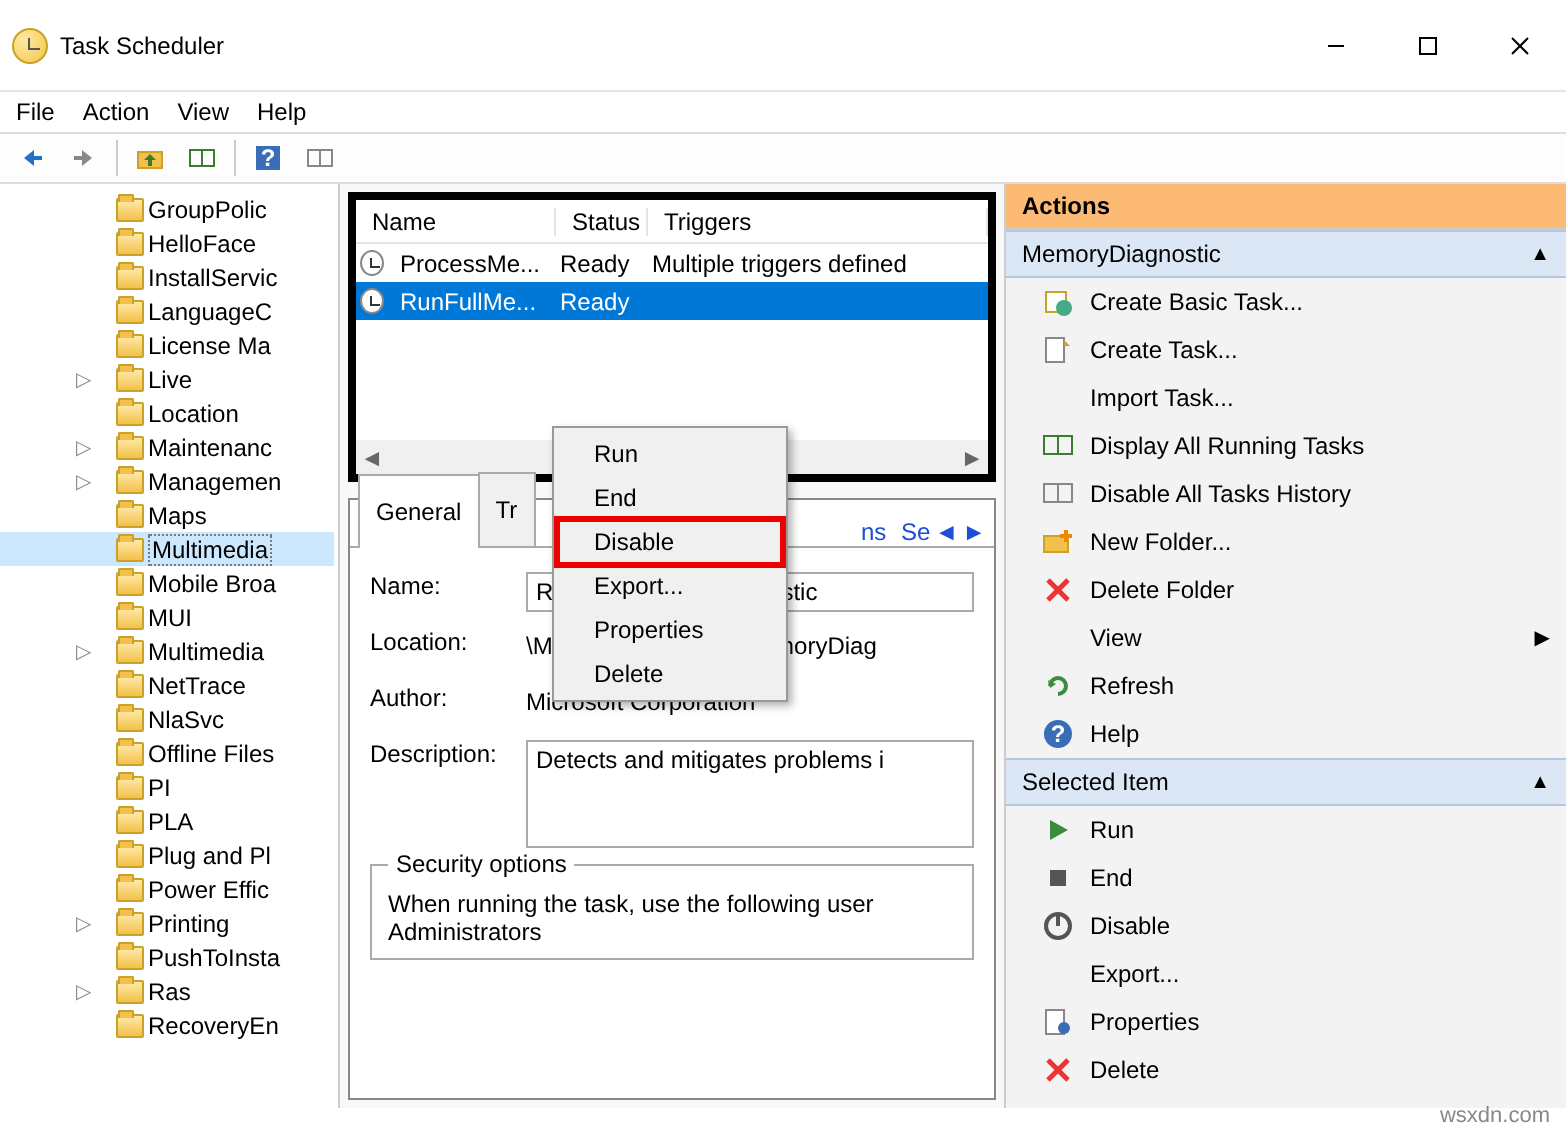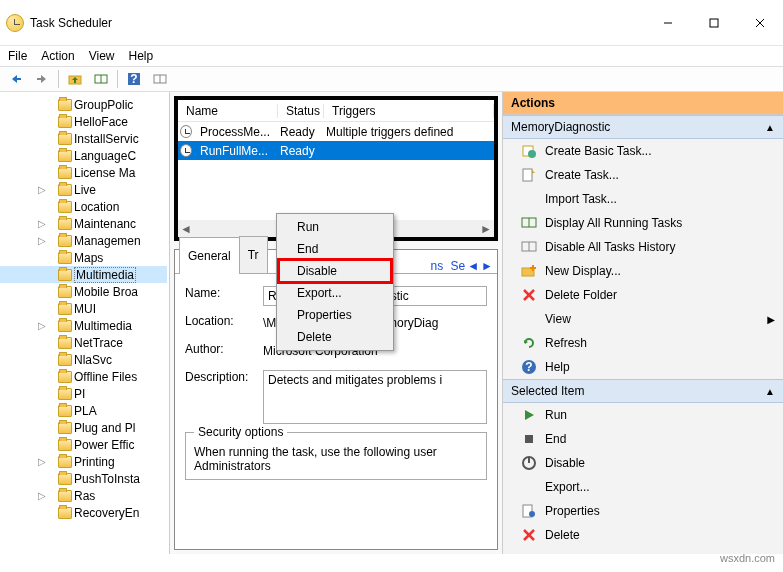--- a/index.html
+++ b/index.html
@@ -373,21 +373,21 @@
           </span>
           <span>Disable All Tasks History</span>
         </div>
         <div class="aitem">
           <span class="aicon">
             <svg width="16" height="16">
               <rect x="1" y="5" width="12" height="8" fill="#f3c14b" stroke="#c9a227"></rect>
               <path d="M12 2 L12 8 M9 5 L15 5" stroke="#e80" stroke-width="2"></path>
             </svg>
           </span>
-          <span>New Display...</span>
+          <span>New Folder...</span>
         </div>
         <div class="aitem">
           <span class="aicon">
             <svg width="16" height="16">
               <line x1="3" y1="3" x2="13" y2="13" stroke="#e33" stroke-width="2.5"></line>
               <line x1="13" y1="3" x2="3" y2="13" stroke="#e33" stroke-width="2.5"></line>
             </svg>
           </span>
           <span>Delete Folder</span>
         </div>

